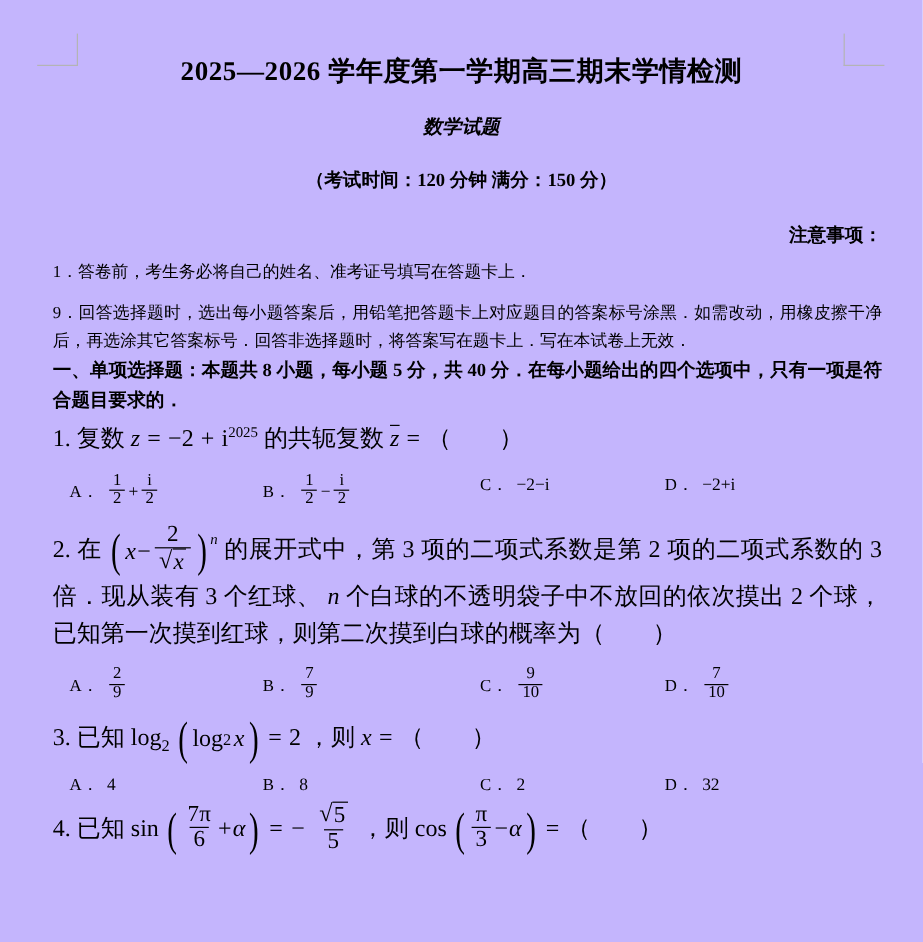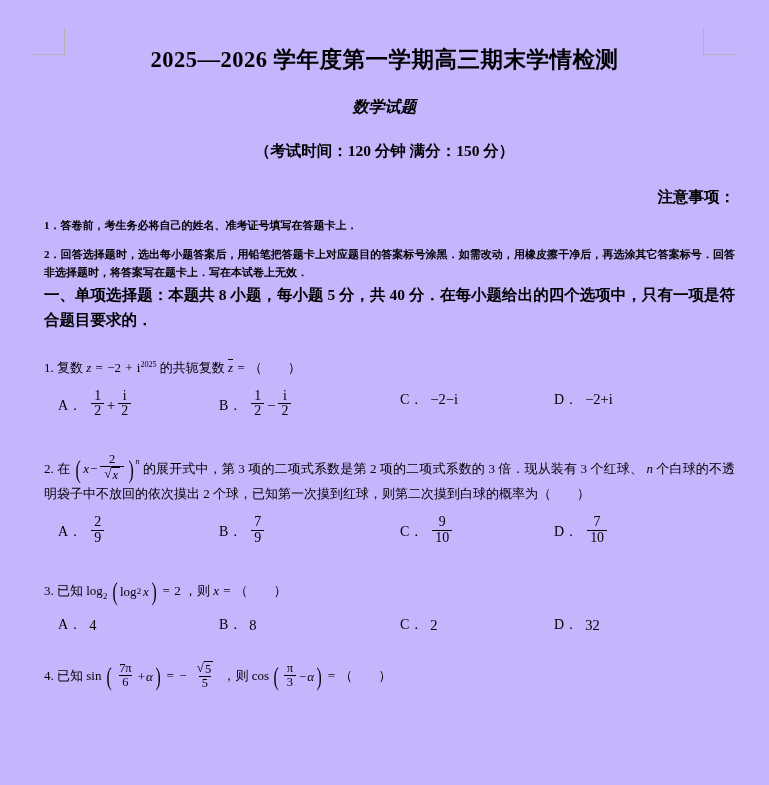--- a/index.html
+++ b/index.html
@@ -67,39 +67,39 @@
     padding: 0 34px 0 44px;
   }
   .notice-head {
     font-size: 15.5px;
     font-weight: bold;
     margin-top: 26px;
     line-height: 1.25;
     text-align: right;
   }
   .notice-item {
-    font-size: 11px;
-    font-weight: bold;
+    font-size: 14px;
+    font-weight: normal;
     margin-top: 11px;
     line-height: 1.62;
     text-align: justify;
   }
   .section-head {
     font-size: 15.5px;
     font-weight: bold;
     margin-top: 0;
     line-height: 1.62;
     text-align: justify;
   }
 
   
   .question {
-    font-size: 13px;
+    font-size: 20px;
     line-height: 1.55;
-    margin-top: 26px;
+    margin-top: 5px;
     text-align: justify;
   }
   .q-stem { display: block; }
 
   .options {
     position: relative;
     font-size: 14.5px;
     margin-top: 13px;
     height: 20px;
   }
@@ -213,21 +213,21 @@
   </div>
 
   <h1 class="doc-title">2025—2026 学年度第一学期高三期末学情检测</h1>
   <h2 class="doc-subtitle">数学试题</h2>
   <div class="exam-info">（考试时间：120 分钟   满分：150 分）</div>
 
   <div class="body-wrap">
 
     <div class="notice-head">注意事项：</div>
     <div class="notice-item">1．答卷前，考生务必将自己的姓名、准考证号填写在答题卡上．</div>
-    <div class="notice-item">2．回答选择题时，选出每小题答案后，用铅笔把答题卡上对应题目的答案标号涂黑．如需改动，用橡皮擦干净后，再选涂其它答案标号．回答非选择题时，将答案写在题卡上．写在本试卷上无效．</div>
+    <div class="notice-item">9．回答选择题时，选出每小题答案后，用铅笔把答题卡上对应题目的答案标号涂黑．如需改动，用橡皮擦干净后，再选涂其它答案标号．回答非选择题时，将答案写在题卡上．写在本试卷上无效．</div>
 
     <div class="section-head">一、单项选择题：本题共 8 小题，每小题 5 分，共 40 分．在每小题给出的四个选项中，只有一项是符合题目要求的．</div>
 
     <div class="question">
       <span class="q-stem">
         <span>1.</span>
         <span>复数</span>
         <span class="mi">z</span>
         <span class="mo">=</span>
         <span class="mn">−2</span>

